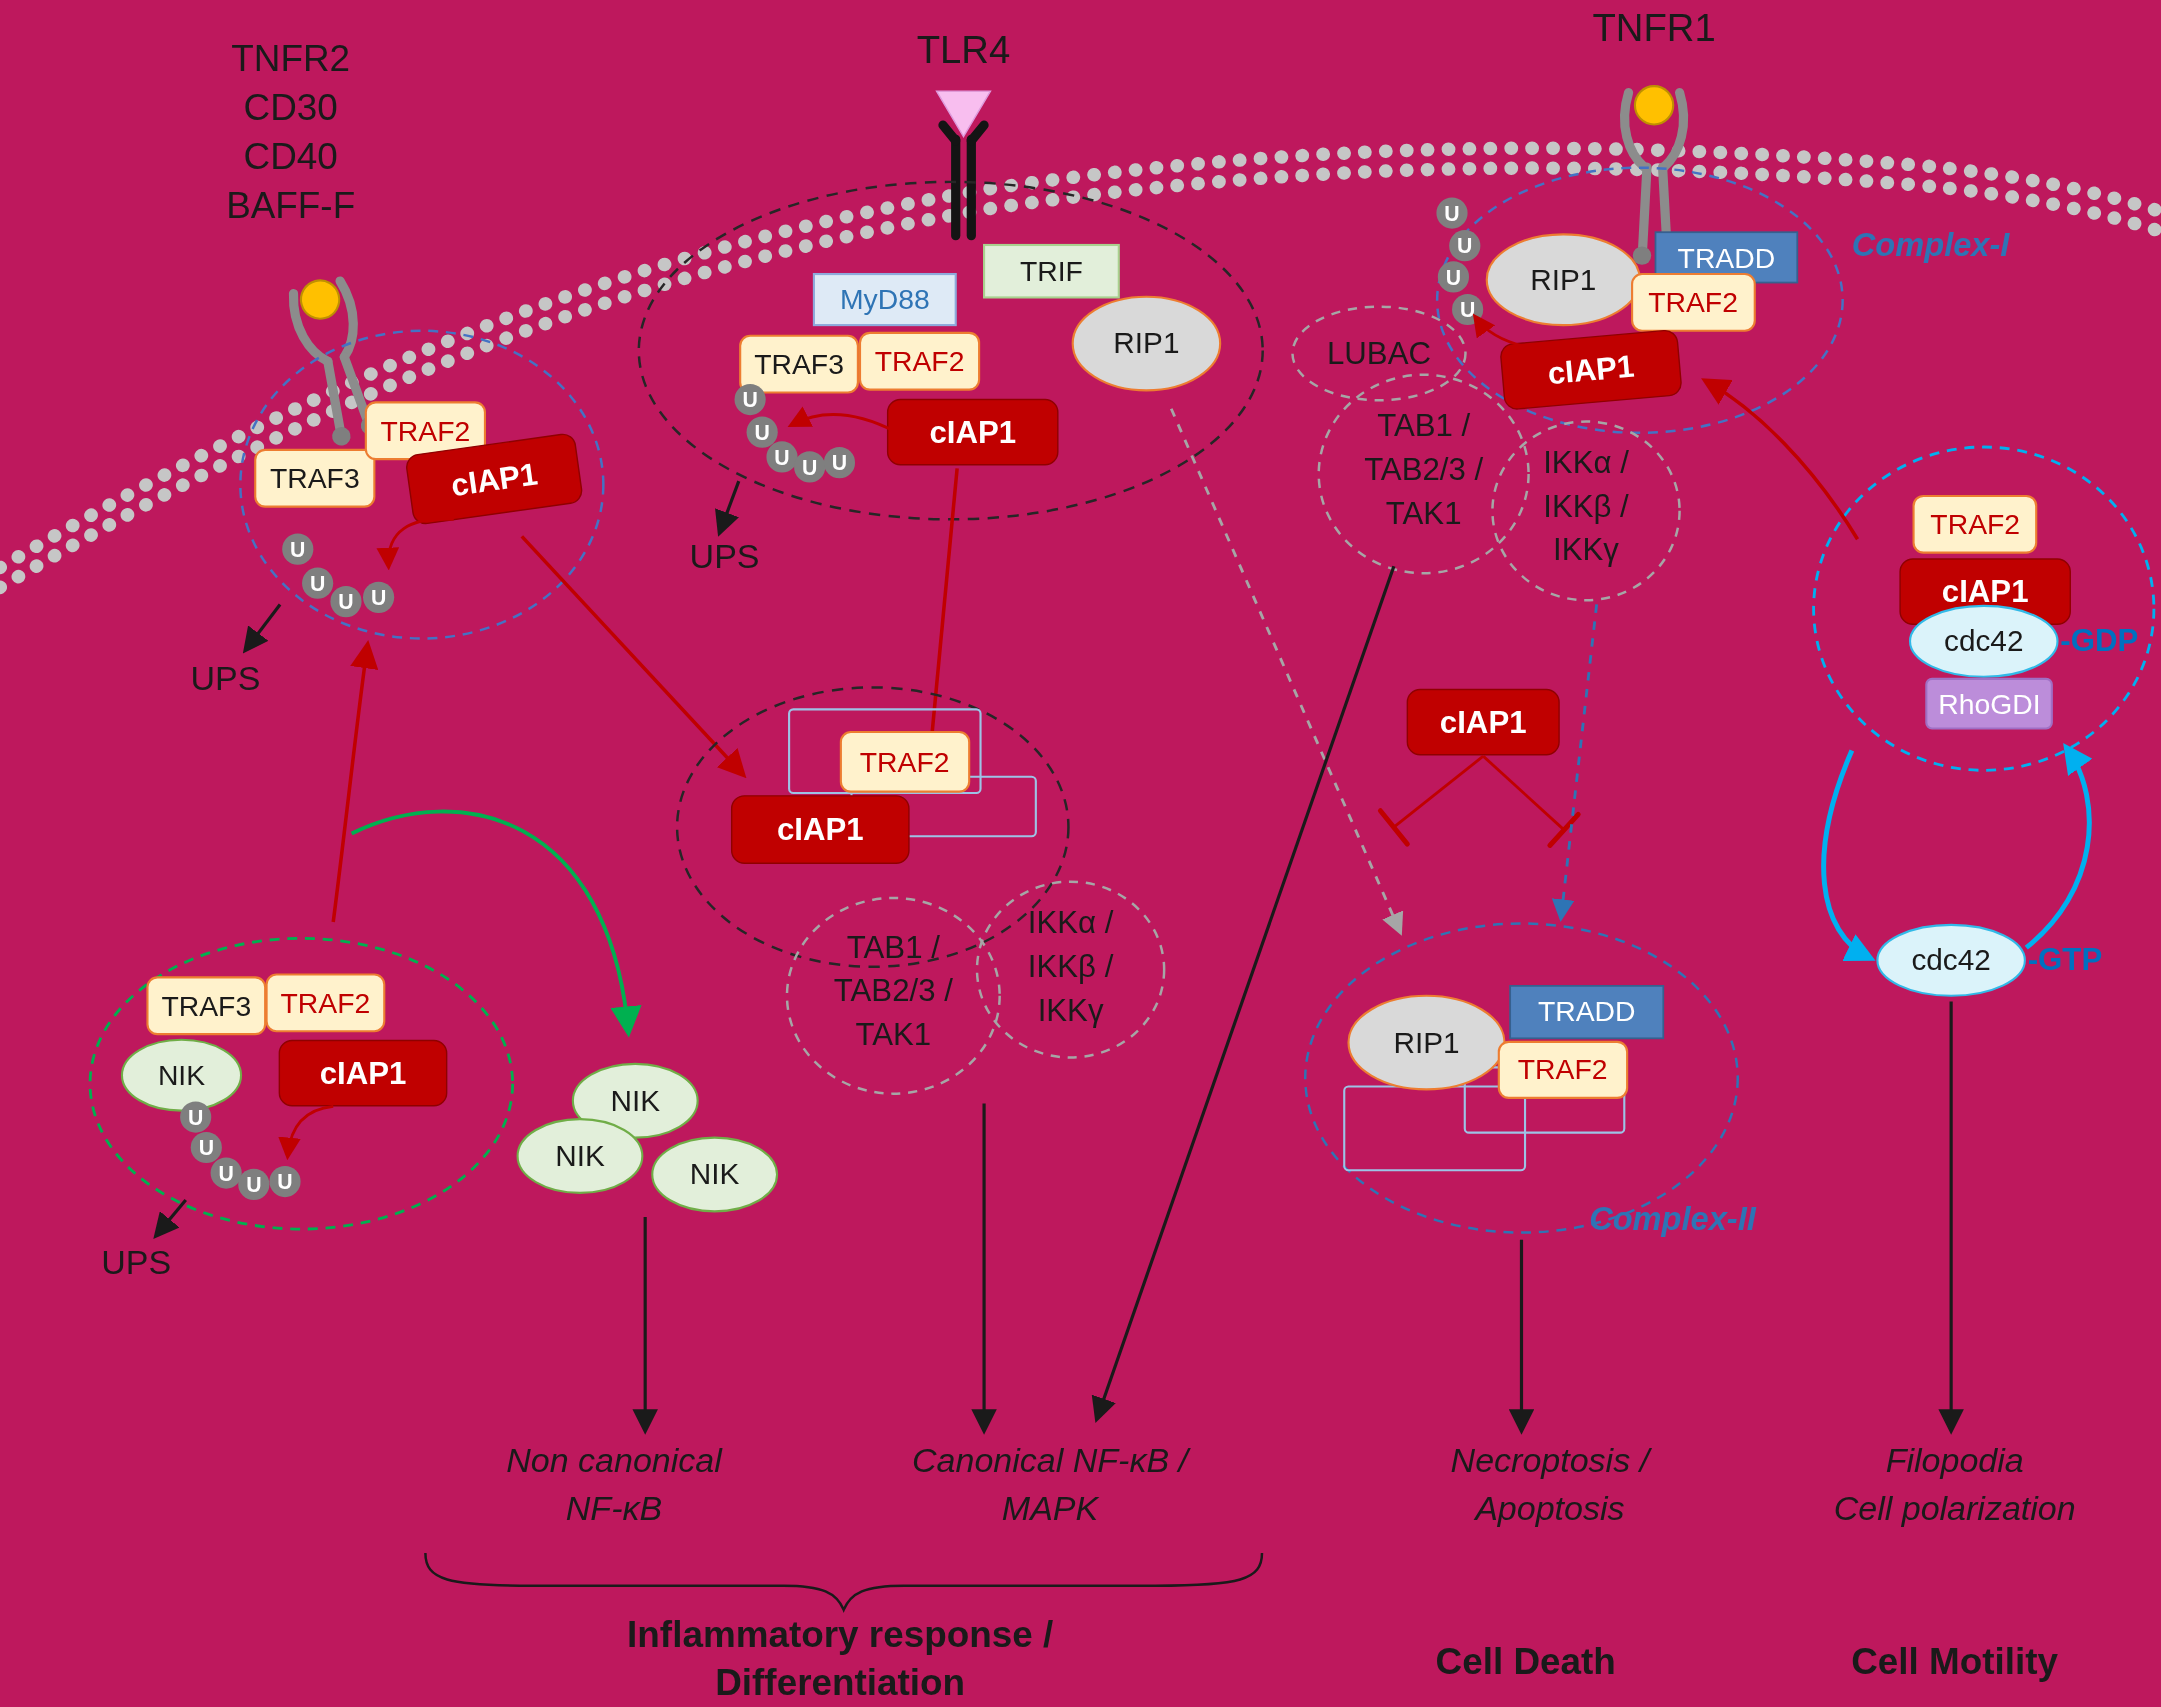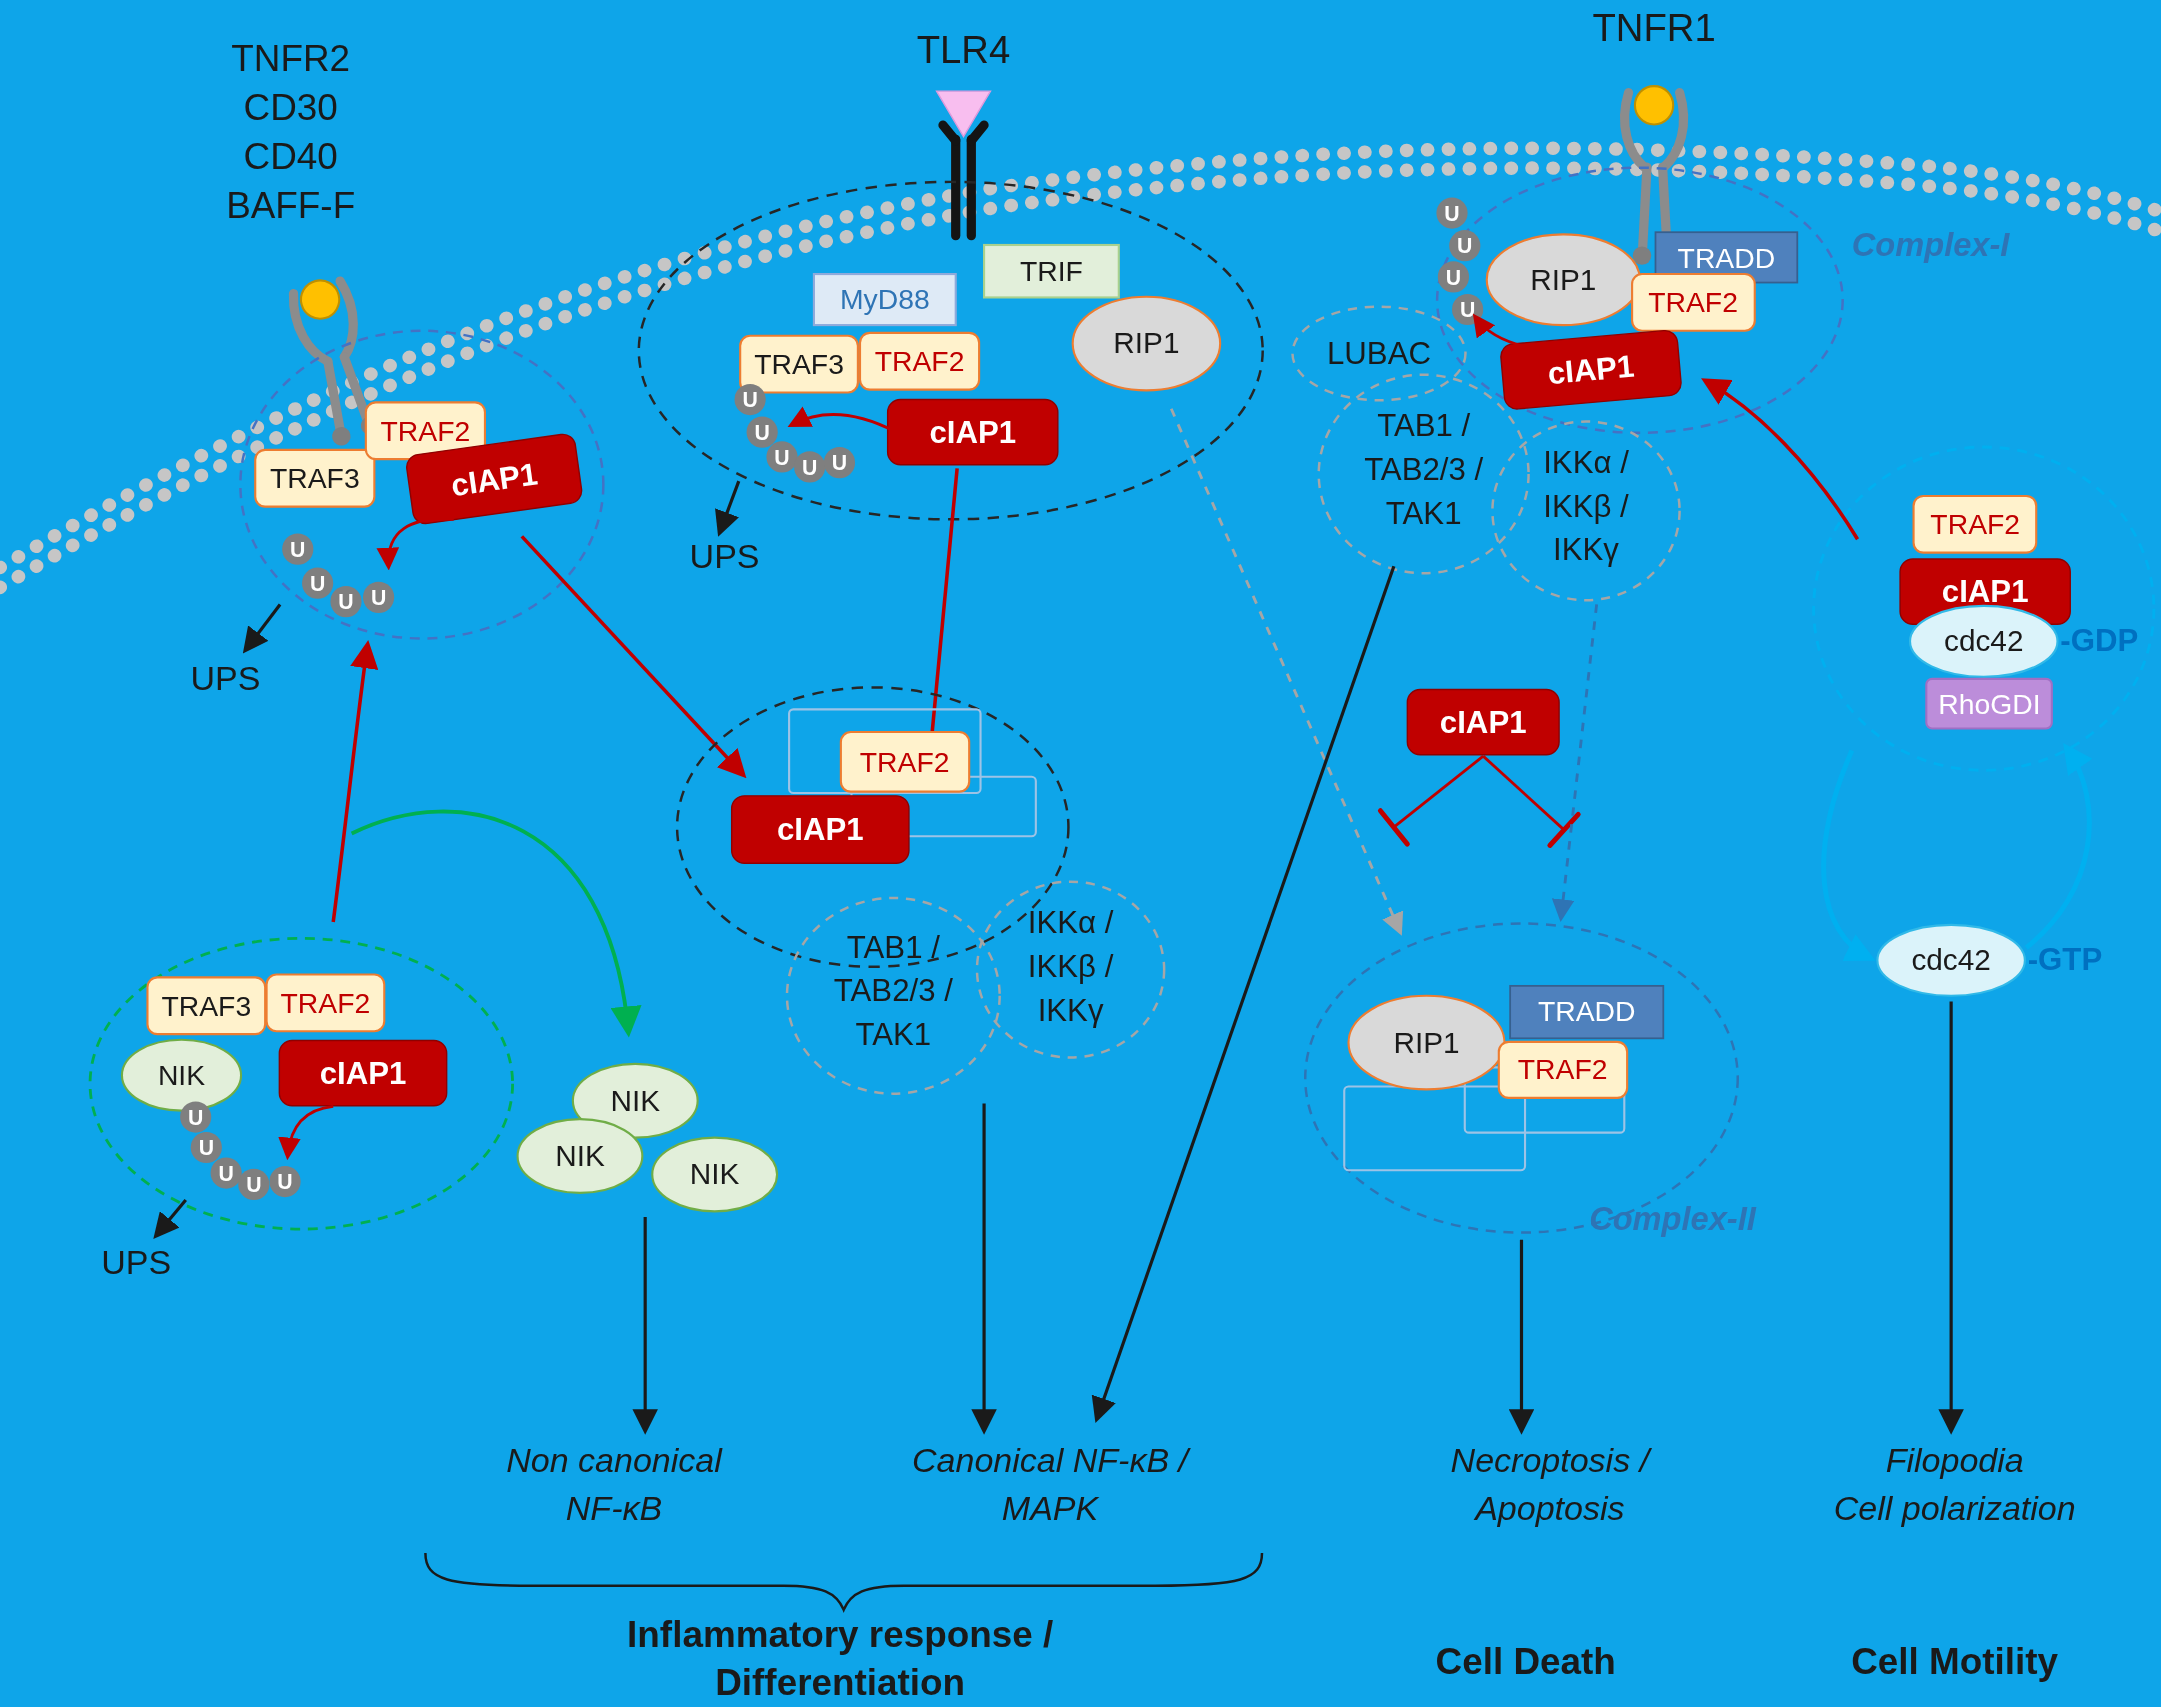--- a/index.html
+++ b/index.html
@@ -1,16 +1,16 @@
 <!DOCTYPE html>
 <html style="font-size:11.3px"><head>
 <meta charset="utf-8">
 <style>
   html,body { margin:0; padding:0; background:#ffffff; }
-  #stage { position:relative; width:2161px; height:1708px; background:#0ea5e9; overflow:hidden; }
+  #stage { position:relative; width:2161px; height:1708px; background:#be185d; overflow:hidden; }
   svg { display:block; }
   text { font-family:"Liberation Sans","DejaVu Sans",sans-serif; fill:#1a1a1a; }
   .tc  { text-anchor:middle; }
   .f54 { font-size:54px; } .f52 { font-size:52px; } .f48 { font-size:48px; }
   .f46 { font-size:46px; } .f44 { font-size:44px; } .f42 { font-size:42px; }
   .f40 { font-size:40px; } .f30 { font-size:30px; }
   .bold { font-weight:bold; } .ital { font-style:italic; }
   .white { fill:#ffffff; } .bluetx { fill:#2E74B5; } .redtx { fill:#C00000; }
   .gdptx { fill:#0070C0; font-weight:bold; }
   .ubtx  { fill:#ffffff; font-weight:bold; }

